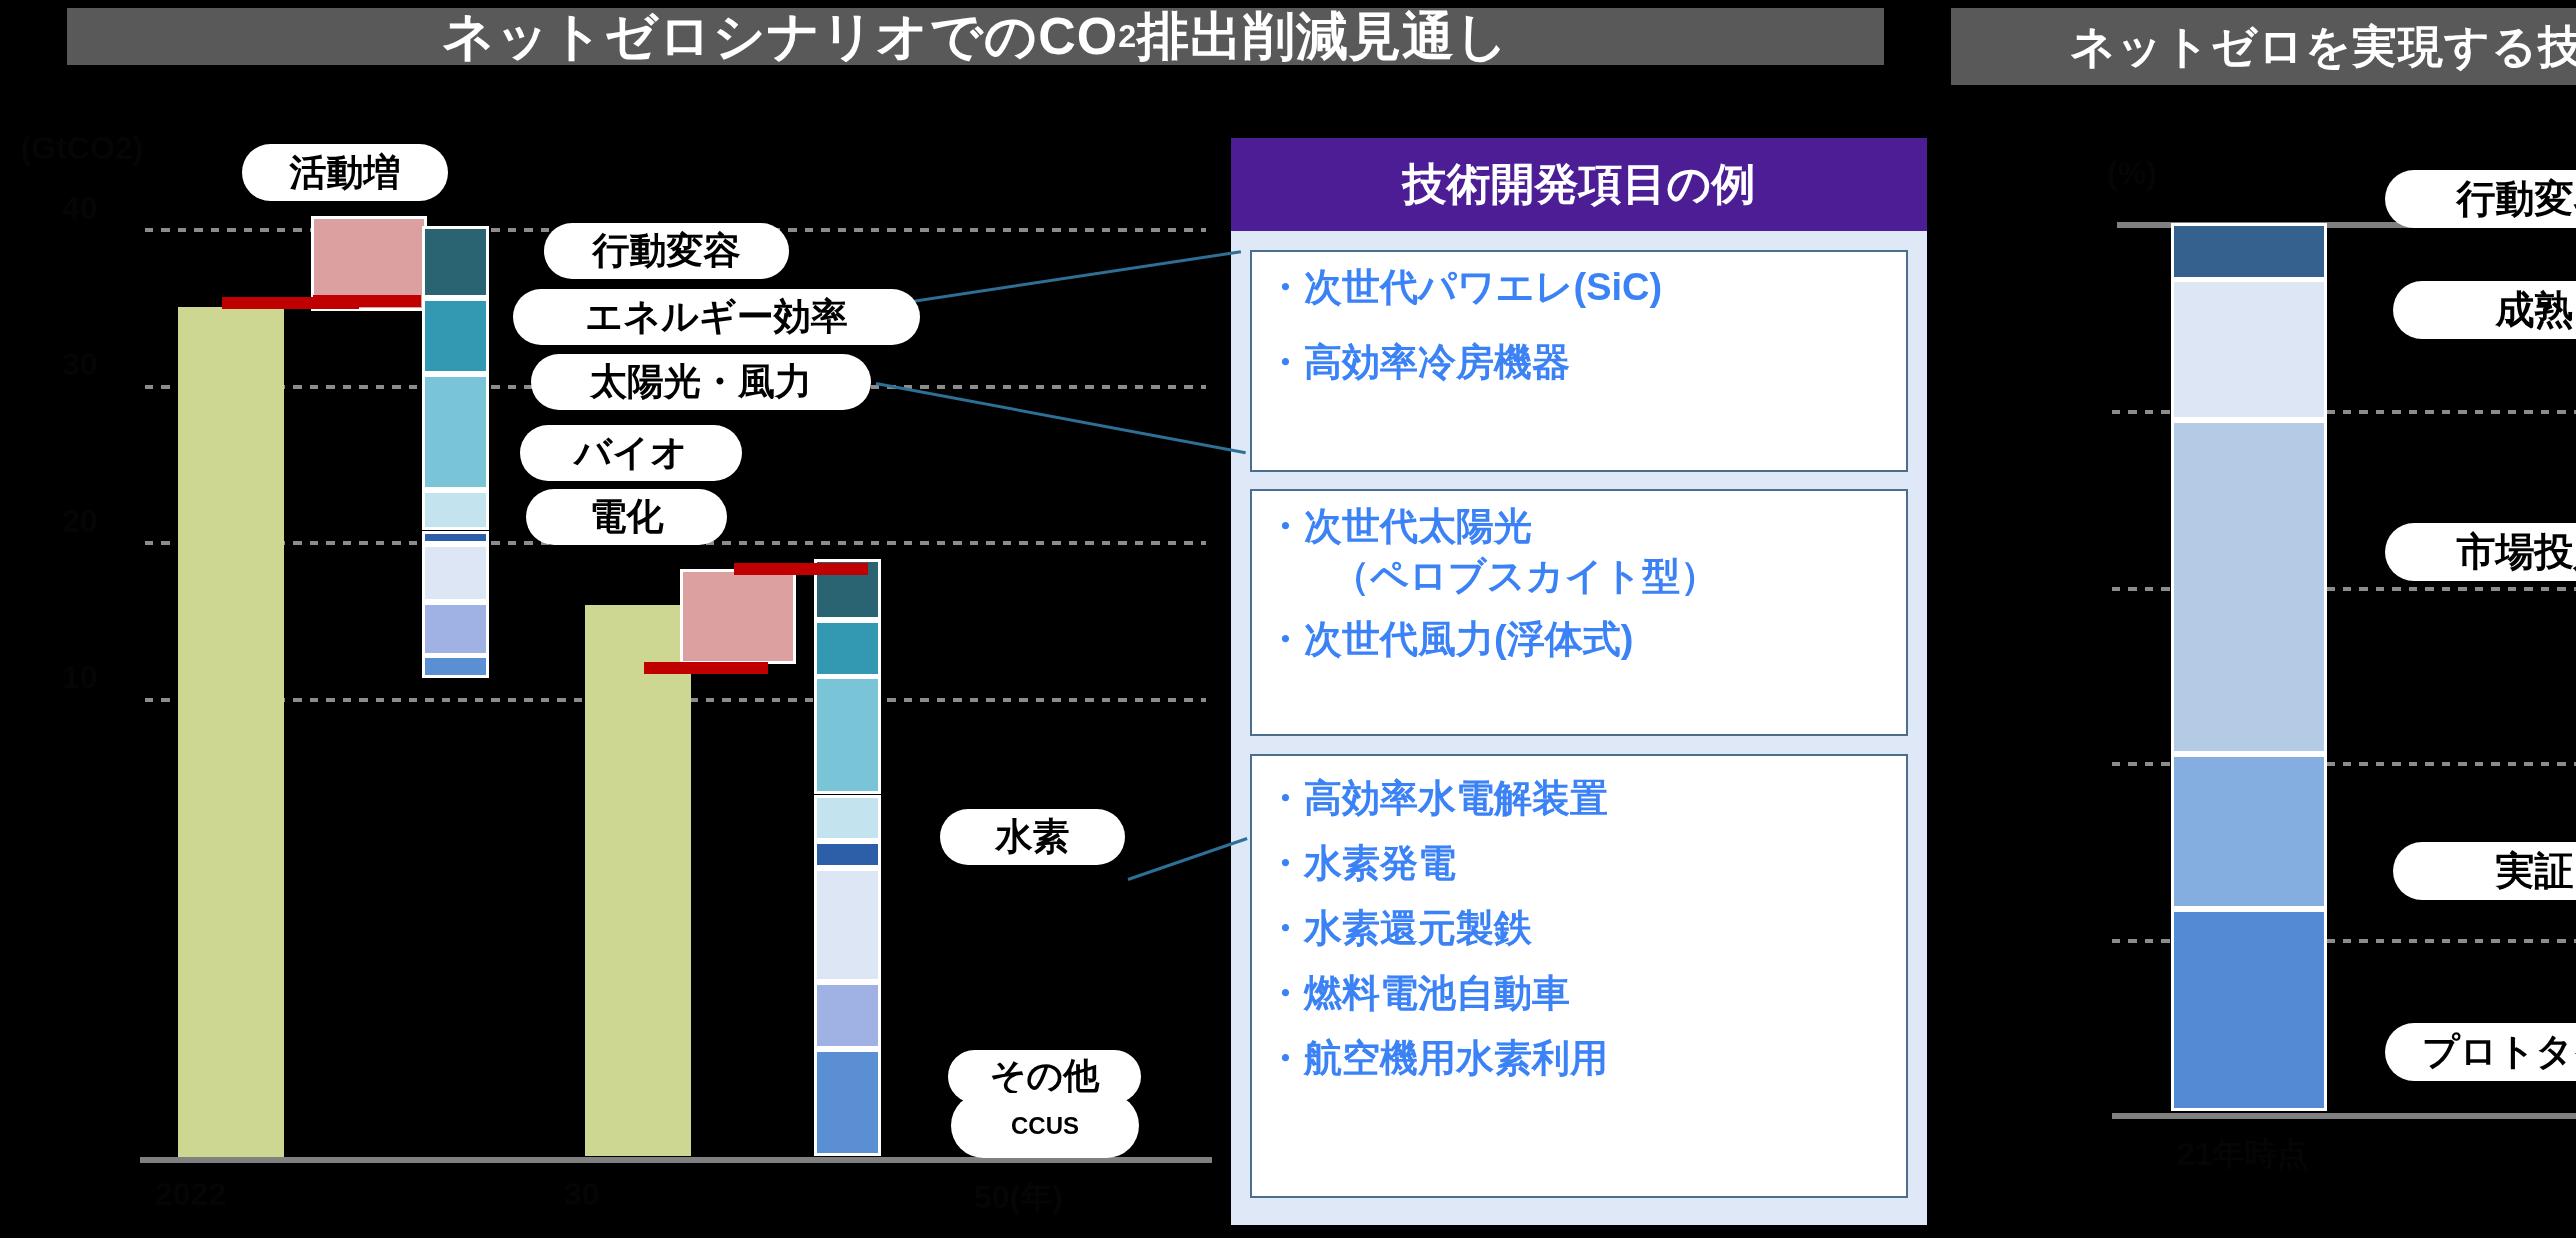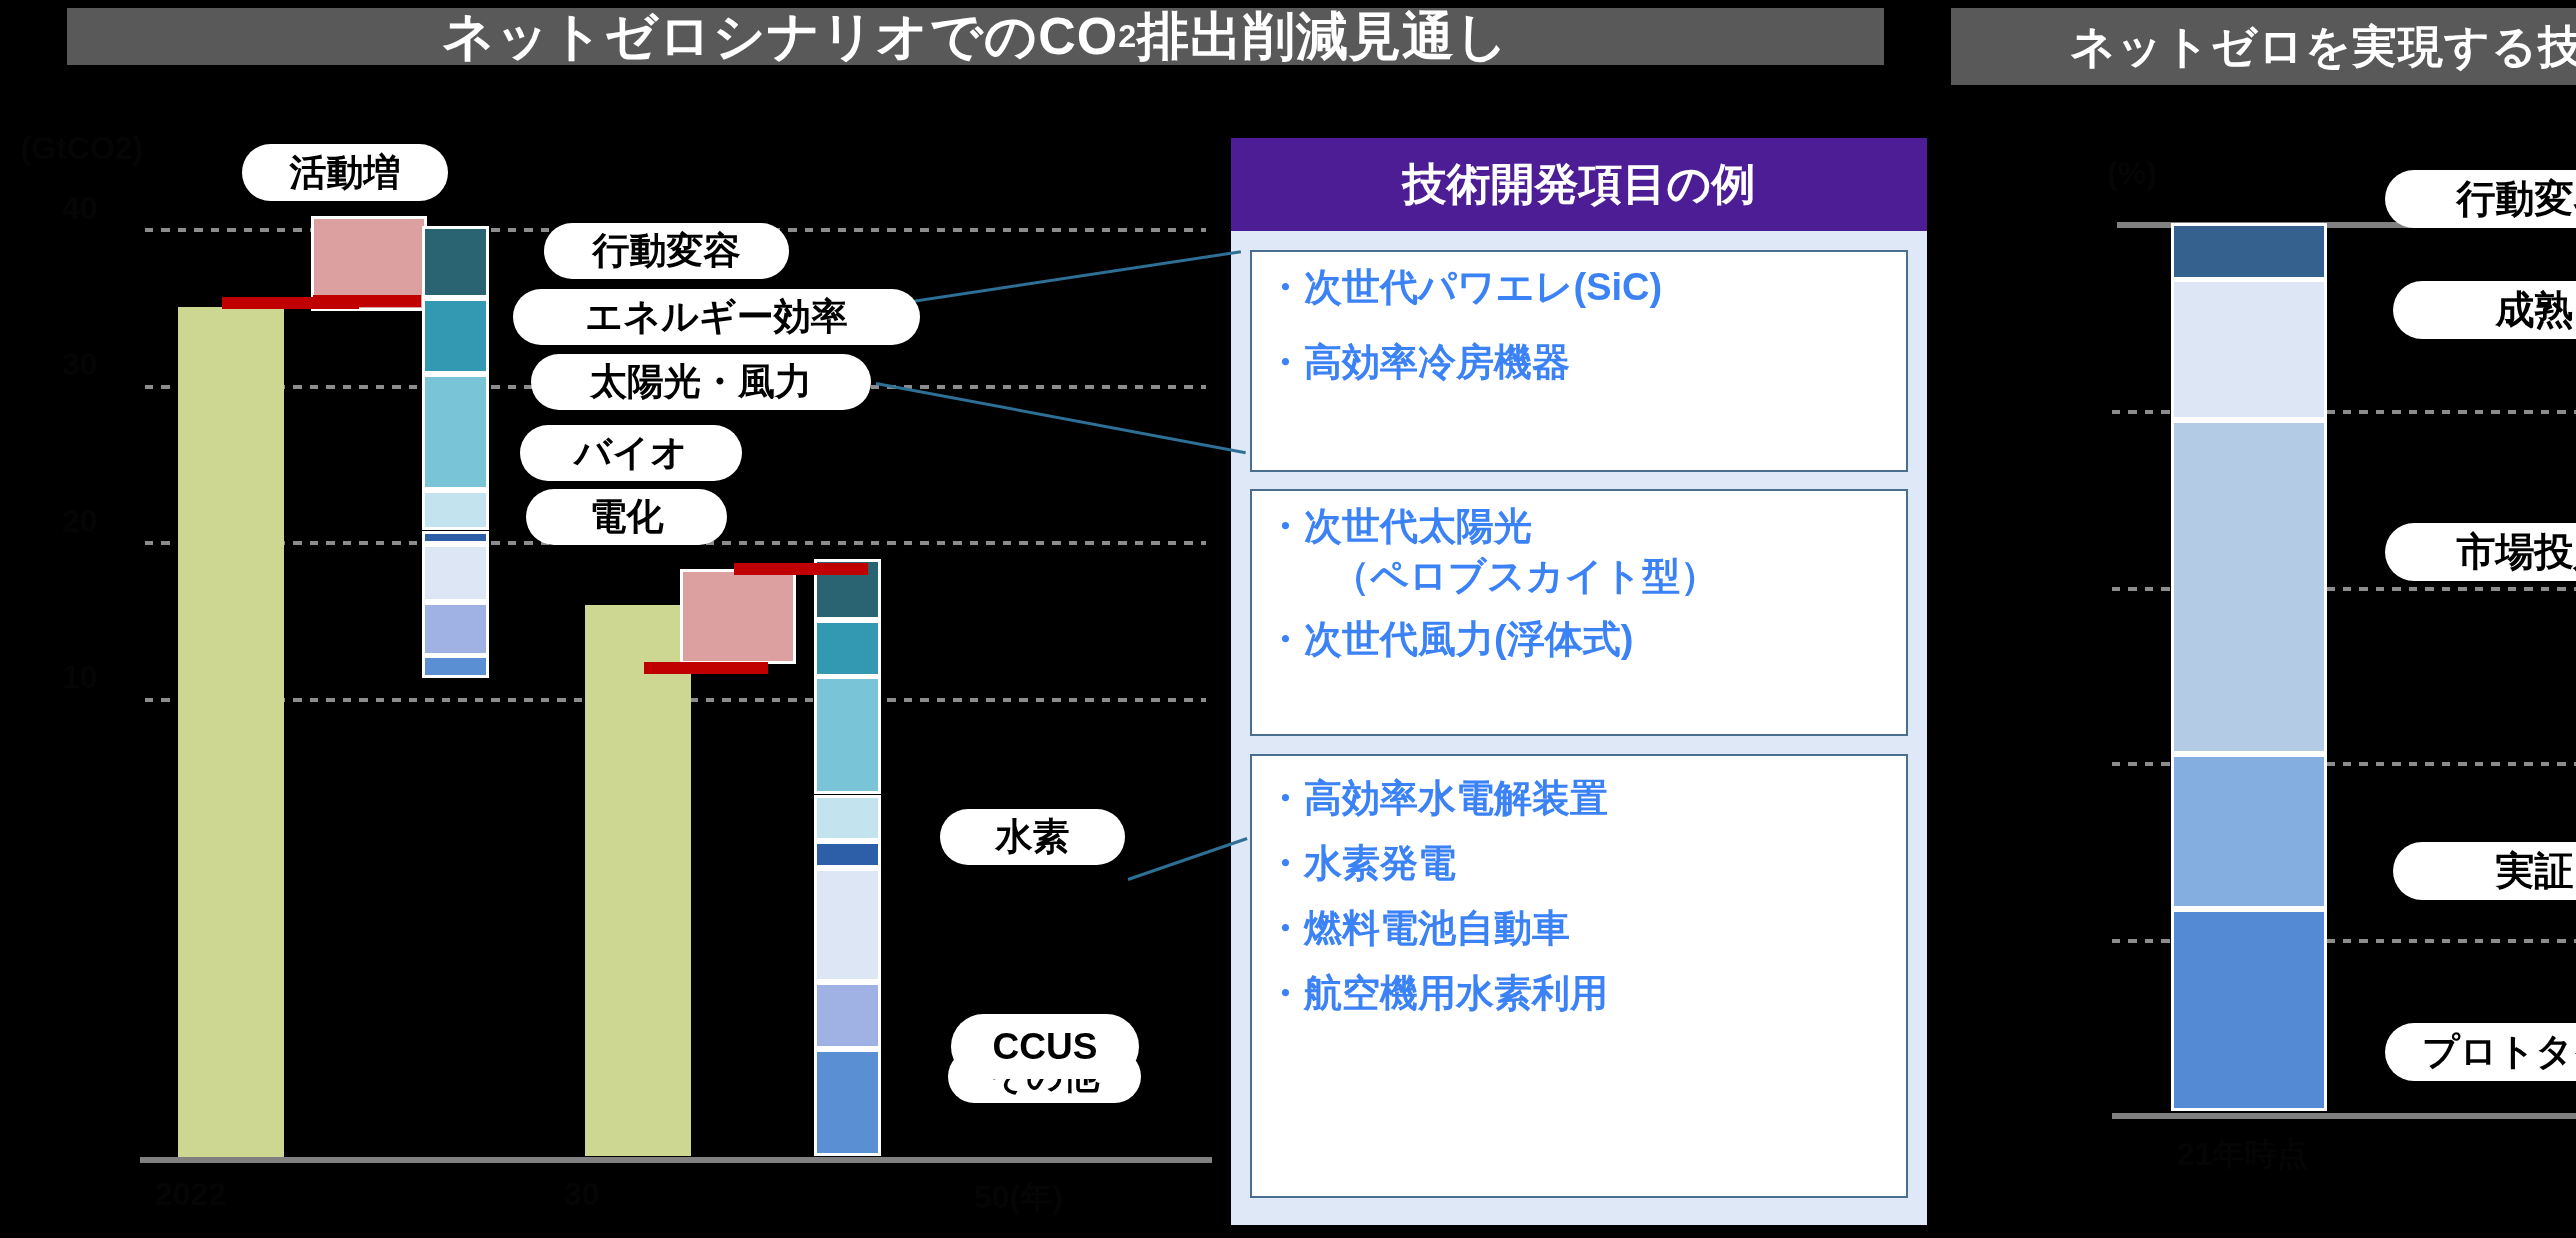--- a/index.html
+++ b/index.html
@@ -101,21 +101,21 @@
   <div class="seg" style="left:814px;top:1049px;width:67px;height:107px;background:#5b8fd4;"></div>
 
   <div class="pill" style="left:242px;top:144px;width:206px;height:57px;font-size:37px;">活動増</div>
   <div class="pill" style="left:544px;top:223px;width:245px;height:56px;font-size:37px;">行動変容</div>
   <div class="pill" style="left:513px;top:289px;width:407px;height:56px;font-size:37px;">エネルギー効率</div>
   <div class="pill" style="left:531px;top:354px;width:340px;height:56px;font-size:37px;">太陽光・風力</div>
   <div class="pill" style="left:520px;top:425px;width:222px;height:56px;font-size:37px;">バイオ</div>
   <div class="pill" style="left:526px;top:489px;width:201px;height:56px;font-size:37px;">電化</div>
   <div class="pill" style="left:940px;top:809px;width:185px;height:56px;font-size:37px;">水素</div>
   <div class="pill" style="left:948px;top:1050px;width:193px;height:53px;font-size:36px;">その他</div>
-  <div class="pill" style="left:951px;top:1014px;width:188px;height:65px;font-size:37px;">CCUS</div>
+  <div class="pill" style="left:951px;top:1093px;width:188px;height:65px;font-size:24px;">CCUS</div>
 </div>
 
 <div class="leader" style="left:793px;top:318px;width:453px;transform:rotate(-8.6deg);"></div>
 <div class="leader" style="left:876px;top:382px;width:376px;transform:rotate(10.6deg);"></div>
 <div class="leader" style="left:1128px;top:878px;width:126px;transform:rotate(-19deg);"></div>
 
 <div id="tech-panel">
   <div id="tech-panel-title">技術開発項目の例</div>
 
   <div class="tech-box" style="top:112px;height:222px;">
@@ -125,20 +125,21 @@
 
   <div class="tech-box" style="top:351px;height:247px;">
     <div class="tech-item">・次世代太陽光</div>
     <div class="tech-item cont">（ペロブスカイト型）</div>
     <div class="tech-item" style="margin-top:14.4px;">・次世代風力(浮体式)</div>
   </div>
 
   <div class="tech-box" style="top:616px;height:444px;">
     <div class="tech-item" style="margin-top:7.2px;">・高効率水電解装置</div>
     <div class="tech-item" style="margin-top:15.5px;">・水素発電</div>
+    <div class="tech-item" style="margin-top:15.5px;">・水素還元製鉄</div>
     <div class="tech-item" style="margin-top:15.5px;">・燃料電池自動車</div>
     <div class="tech-item" style="margin-top:15.5px;">・航空機用水素利用</div>
   </div>
 </div>
 
 <div>
 
   <div class="axlabel" style="left:2107px;top:155px;">(%)</div>
 
   <div class="baseline" style="left:2117px;top:222px;width:904px;"></div>

